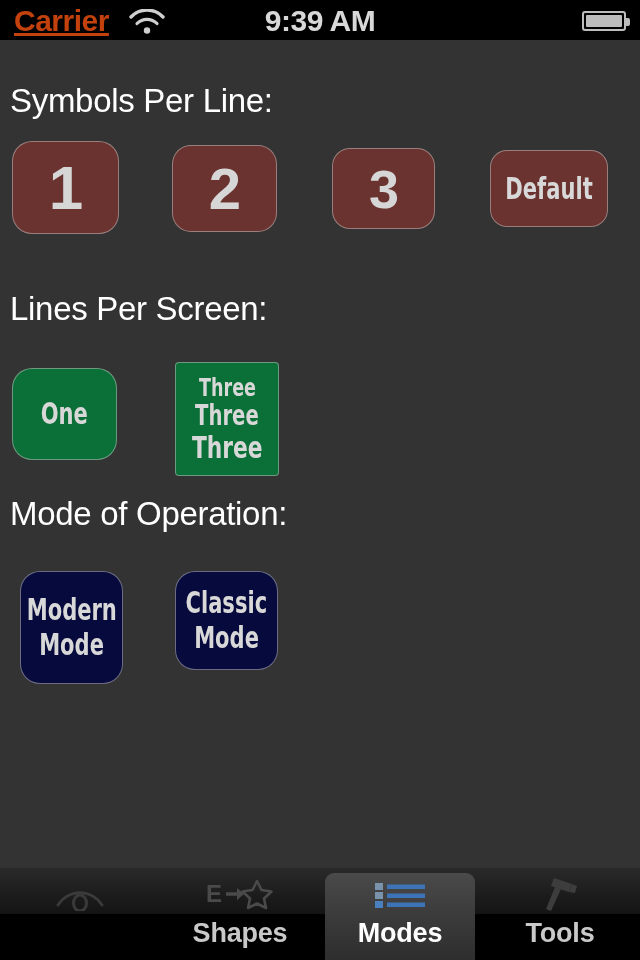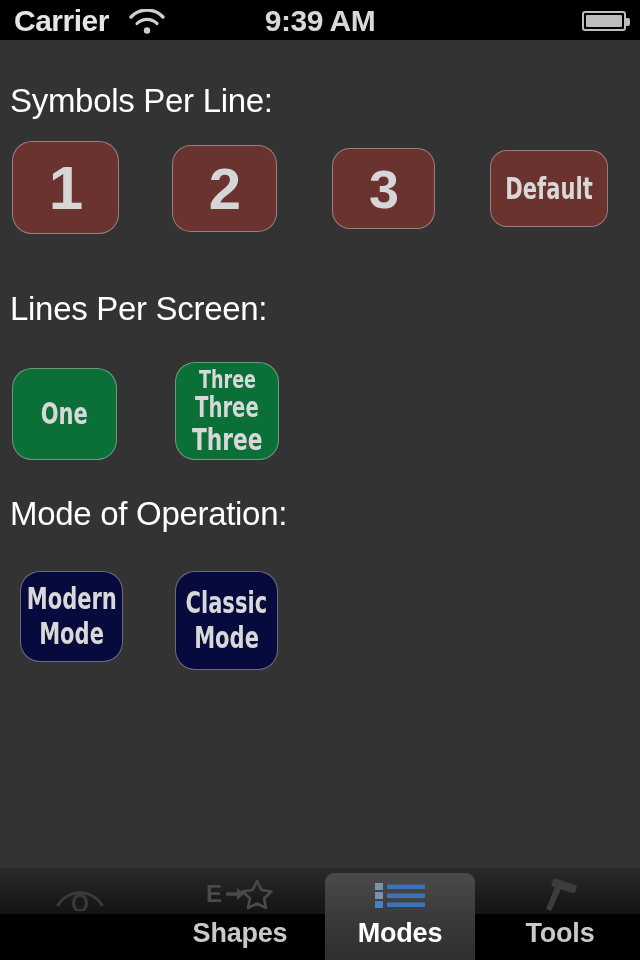--- a/index.html
+++ b/index.html
@@ -15,22 +15,23 @@
     background:#333333;
   }
 
   
   #statusbar {
     position:absolute; left:0; top:0; width:640px; height:40px;
     background:#000;
   }
   #sb-carrier {
     position:absolute; left:14px; top:4px;
-    font-size:30px; font-weight:bold; color:#e5e5e5;
+    font-size:30px; font-weight:bold; color:#c2410c;
     letter-spacing:-0.5px;
+    text-decoration:underline;
   }
   #sb-wifi {
     position:absolute; left:128px; top:9px; width:38px; height:26px;
   }
   #sb-time {
     position:absolute; left:0; top:4px; width:640px;
     text-align:center;
     font-size:30px; font-weight:bold; color:#d8d8d8;
     letter-spacing:-0.5px;
   }
@@ -150,29 +151,29 @@
     <div class="btn red" style="left:490px; top:110px; width:118px; height:77px; border-radius:17px;">
       <span class="cond-label" style="font-size:30px;">Default</span>
     </div>
 
     <div class="section-title" style="top:250px;">Lines Per Screen:</div>
 
     <div class="btn green" style="left:12px; top:328px; width:105px; height:92px; border-radius:20px;">
       <span class="cond-label" style="font-size:30px;">One</span>
     </div>
 
-    <div class="btn green stack" style="left:175px; top:322px; width:104px; height:98px; border-radius:20px;text-align:center;">
+    <div class="btn green stack" style="left:175px; top:322px; width:104px; height:114px; border-radius:4px;text-align:center;">
       <span class="cond-label" style="font-size:25px; margin-bottom:2px;">Three</span>
       <span class="cond-label" style="font-size:28px; margin-bottom:2px;">Three</span>
       <span class="cond-label" style="font-size:31px;">Three</span>
     </div>
 
     <div class="section-title" style="top:455px;">Mode of Operation:</div>
 
-    <div class="btn navy stack" style="left:20px; top:531px; width:103px; height:91px; border-radius:20px;">
+    <div class="btn navy stack" style="left:20px; top:531px; width:103px; height:113px; border-radius:20px;">
       <span class="cond-label" style="font-size:30px; margin-bottom:5px;">Modern</span>
       <span class="cond-label" style="font-size:30px;">Mode</span>
     </div>
 
     <div class="btn navy stack" style="left:175px; top:531px; width:103px; height:99px; border-radius:20px;">
       <span class="cond-label" style="font-size:30px; margin-bottom:5px;">Classic</span>
       <span class="cond-label" style="font-size:30px;">Mode</span>
     </div>
 
   </div>

